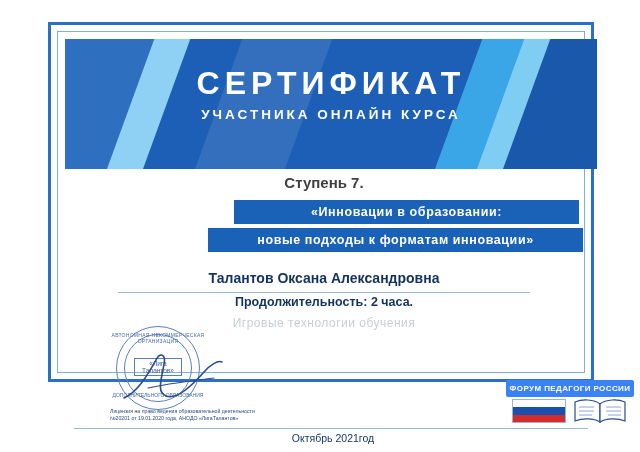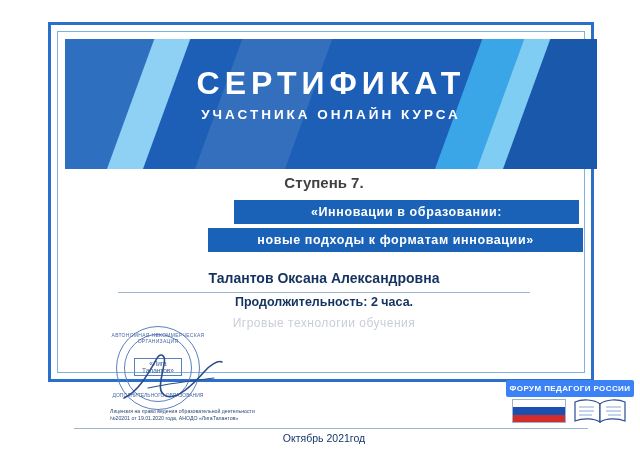--- a/index.html
+++ b/index.html
@@ -280,21 +280,21 @@
 
   
   .bottom-rule {
     position: absolute;
     left: 16px; top: 396px;
     width: 514px; height: 1px;
     background: #9fb6cf;
   }
   .date {
     position: absolute;
-    left: 0; top: 400px;
+    left: 9px; top: 400px;
     width: 532px;
     text-align: center;
     color: #16386b;
     font-size: 10.5px;
   }
 </style>
 </head>
 <body>
 
 <div class="page">

